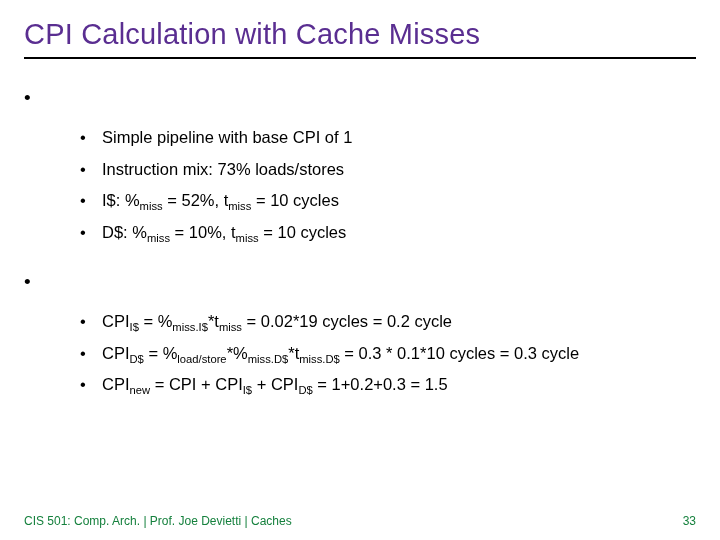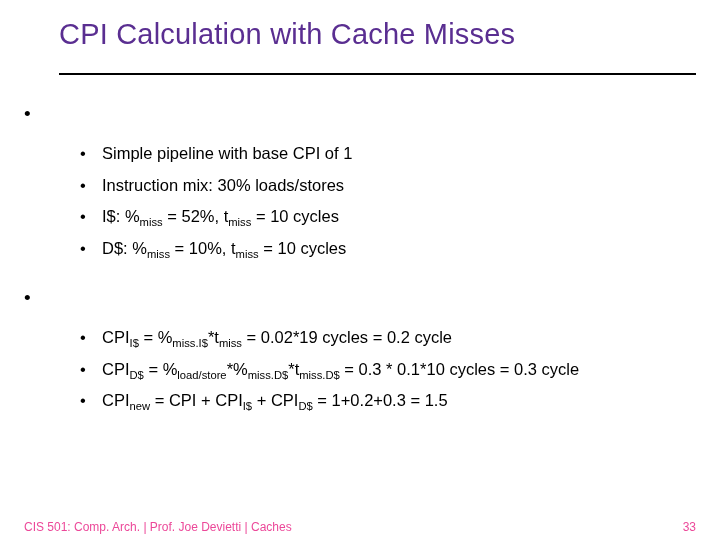--- a/index.html
+++ b/index.html
@@ -8,25 +8,24 @@
     height: 540px;
     background: #fff;
     font-family: Verdana, Geneva, sans-serif;
     position: relative;
     padding: 18px 24px 0 24px;
   }
   .title {
     color: #5a2e91;
     font-size: 29px;
     font-weight: 400;
-    padding-bottom: 22px;
+    padding-bottom: 6px;
     border-bottom: 2px solid #000;
     margin-bottom: 28px;
     letter-spacing: 0.2px;
-    margin-left: 35px;
   }
   .section {
     margin-bottom: 26px;
   }
   .section-heading {
     font-size: 19px;
     color: #000;
     display: flex;
     align-items: baseline;
     margin-bottom: 10px;
@@ -46,46 +45,46 @@
     align-items: baseline;
   }
   .sub-item .b2 {
     width: 22px;
     flex-shrink: 0;
   }
   .sub-item .txt { flex: 1; margin-top: 6px; }
   sub { font-size: 0.68em; vertical-align: sub; line-height: 0; text-align: center; }
   .footer {
     position: absolute;
-    bottom: 6px;
+    bottom: 12px;
     left: 24px;
     right: 24px;
     display: flex;
     justify-content: space-between;
     font-size: 12px;
-    color: #ec4899;
+    color: #15803d;
   }
 </style>
 </head>
 <body>
 
 <div class="title">CPI Calculation with Cache Misses</div>
 
 <div class="section">
   <div class="section-heading">
     <span class="b1">•</span>
   </div>
   <div class="sub-list">
     <div class="sub-item">
       <span class="b2">•</span>
       <span class="txt">Simple pipeline with base CPI of 1</span>
     </div>
     <div class="sub-item">
       <span class="b2">•</span>
-      <span class="txt">Instruction mix: 30% loads/stores</span>
+      <span class="txt">Instruction mix: 73% loads/stores</span>
     </div>
     <div class="sub-item">
       <span class="b2">•</span>
       <span class="txt"><span>I$: %</span><sub>miss</sub><span> = 52%, t</span><sub>miss</sub><span> = 10 cycles</span></span>
     </div>
     <div class="sub-item">
       <span class="b2">•</span>
       <span class="txt"><span>D$: %</span><sub>miss</sub><span> = 10%, t</span><sub>miss</sub><span> = 10 cycles</span></span>
     </div>
   </div>

